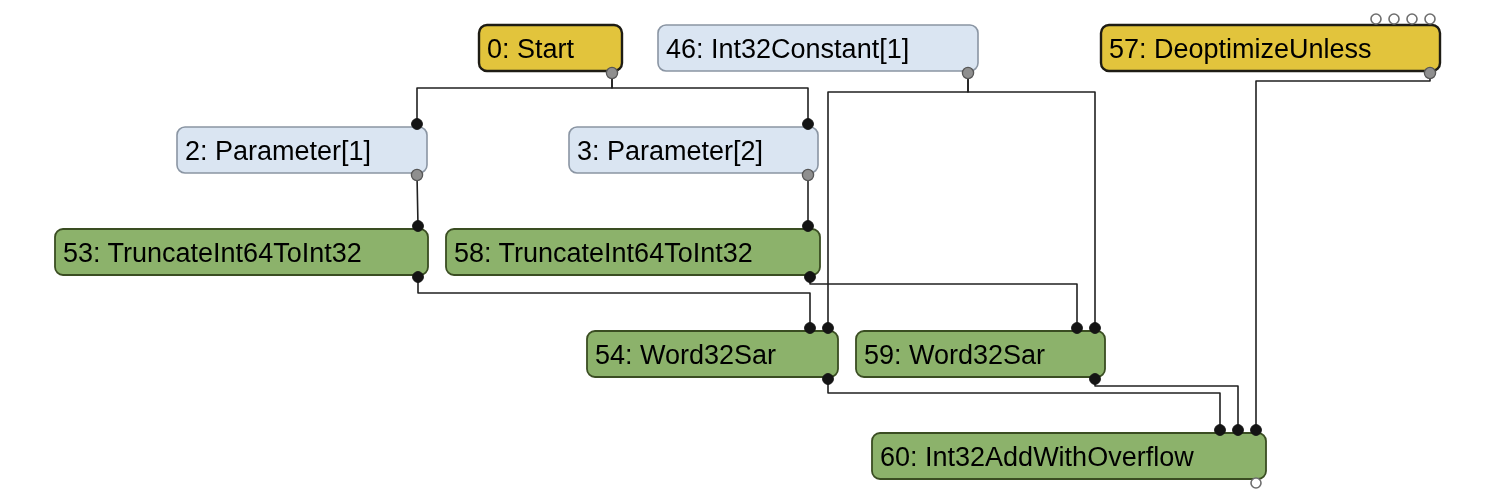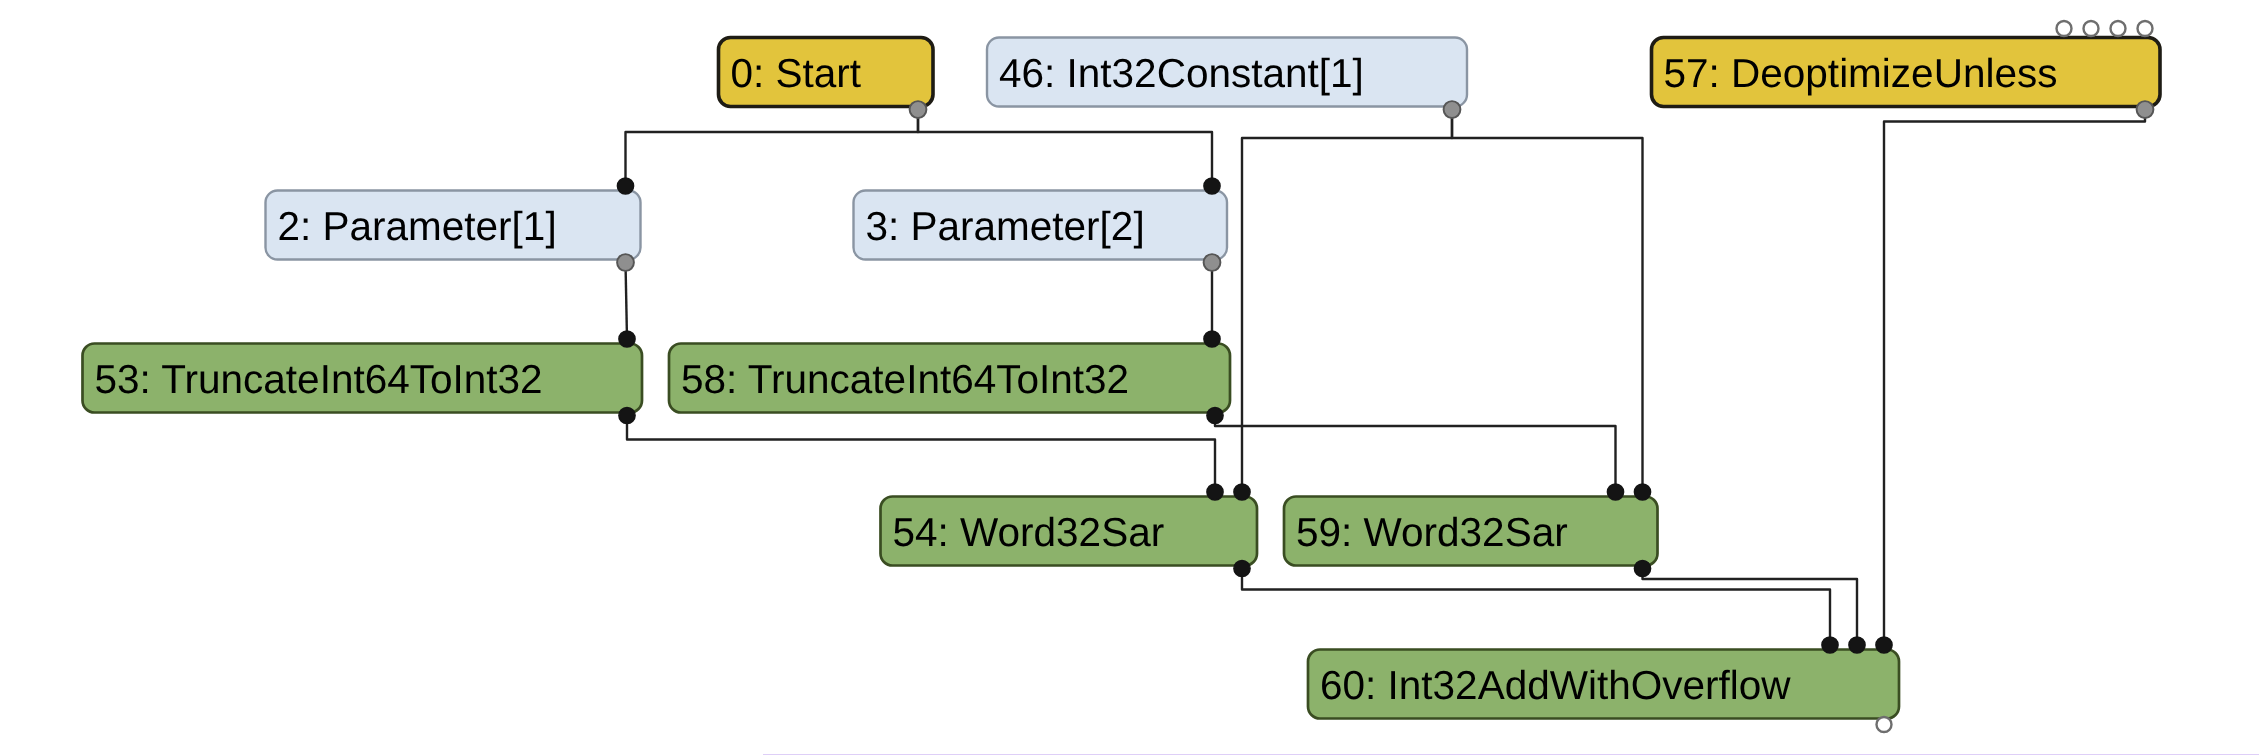--- a/index.html
+++ b/index.html
@@ -4,21 +4,21 @@
 <style>
   html, body {
     margin: 0;
     padding: 0;
     background: #ffffff;
   }
   .stage {
     position: relative;
     width: 1506px;
     height: 503px;
-    background: #6d28d9;
+    background: #86efac;
     overflow: hidden;
   }
   svg {
     display: block;
   }
   svg text {
     font-family: "Liberation Sans", "DejaVu Sans", sans-serif;
     user-select: none;
   }
 </style>

